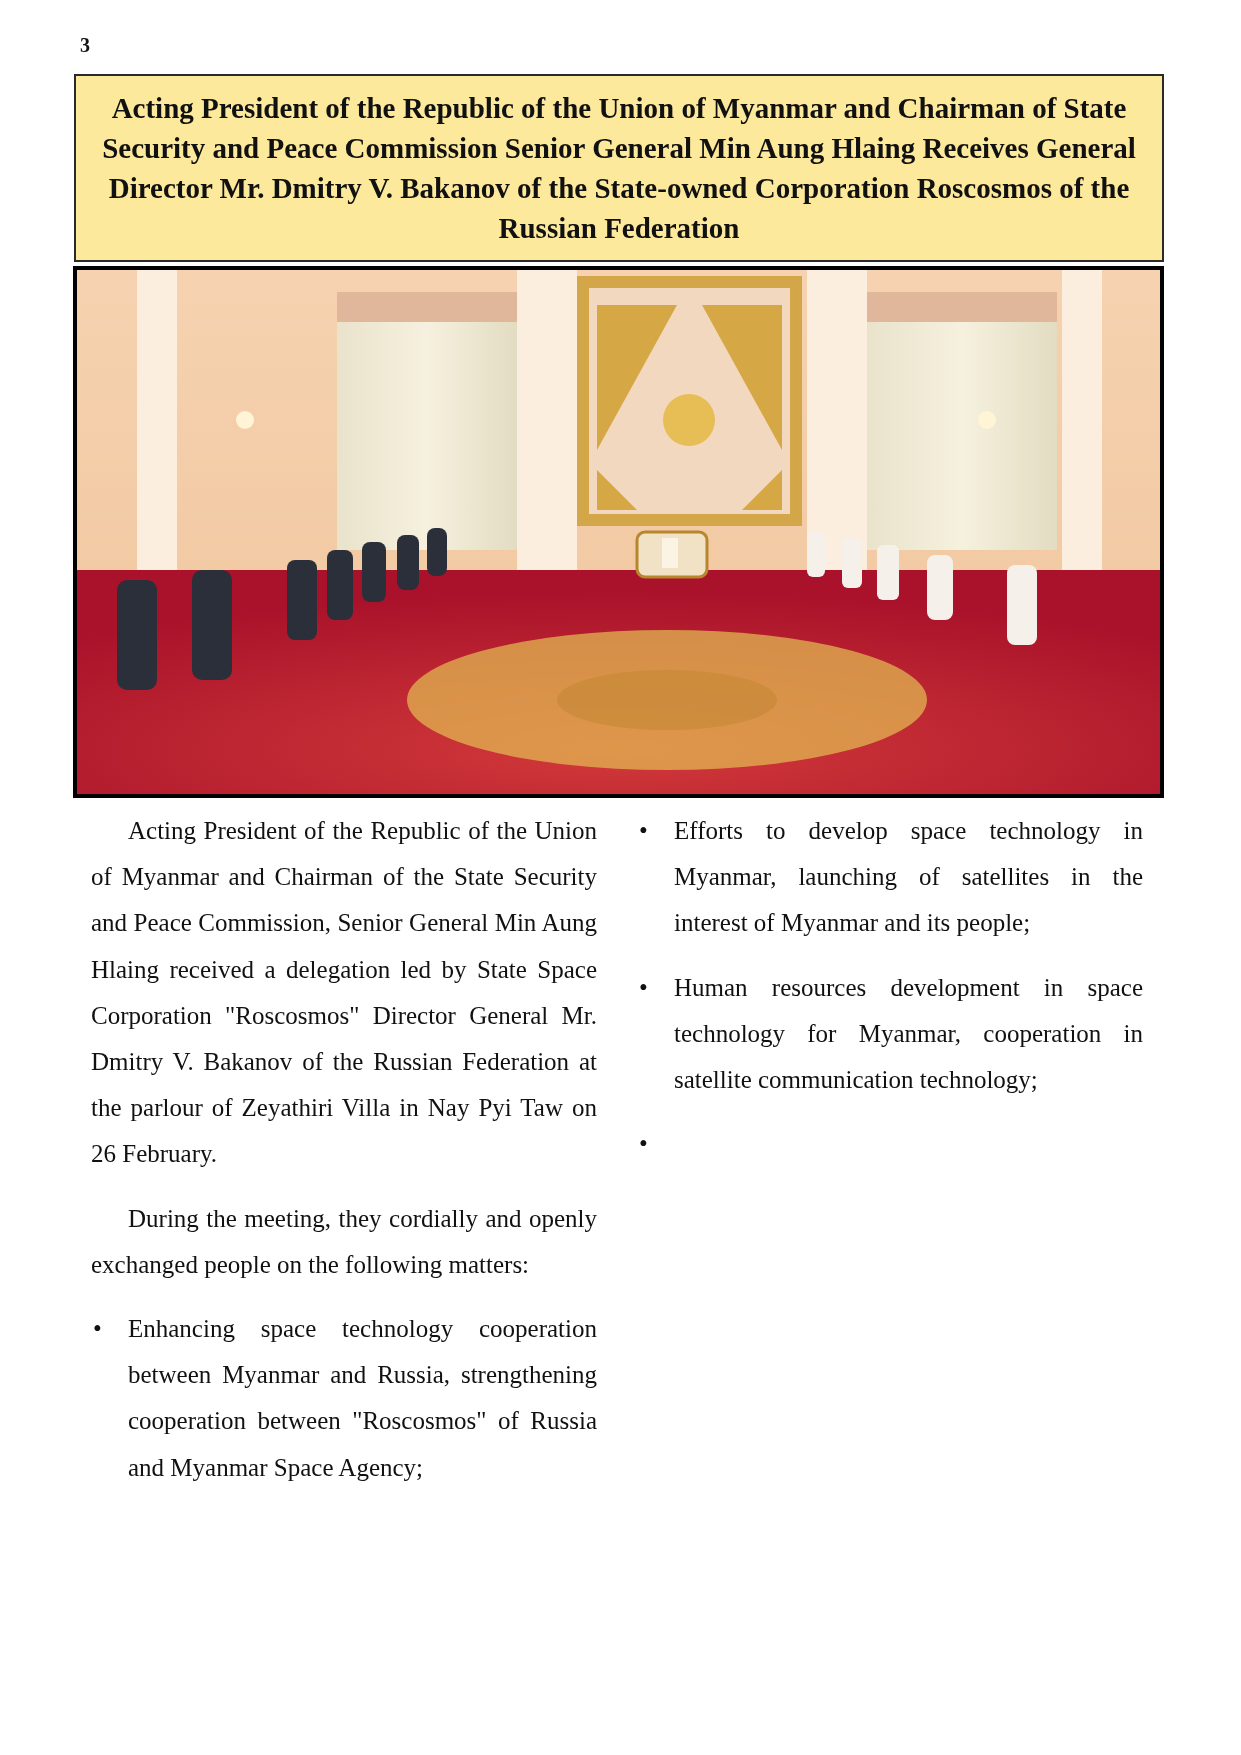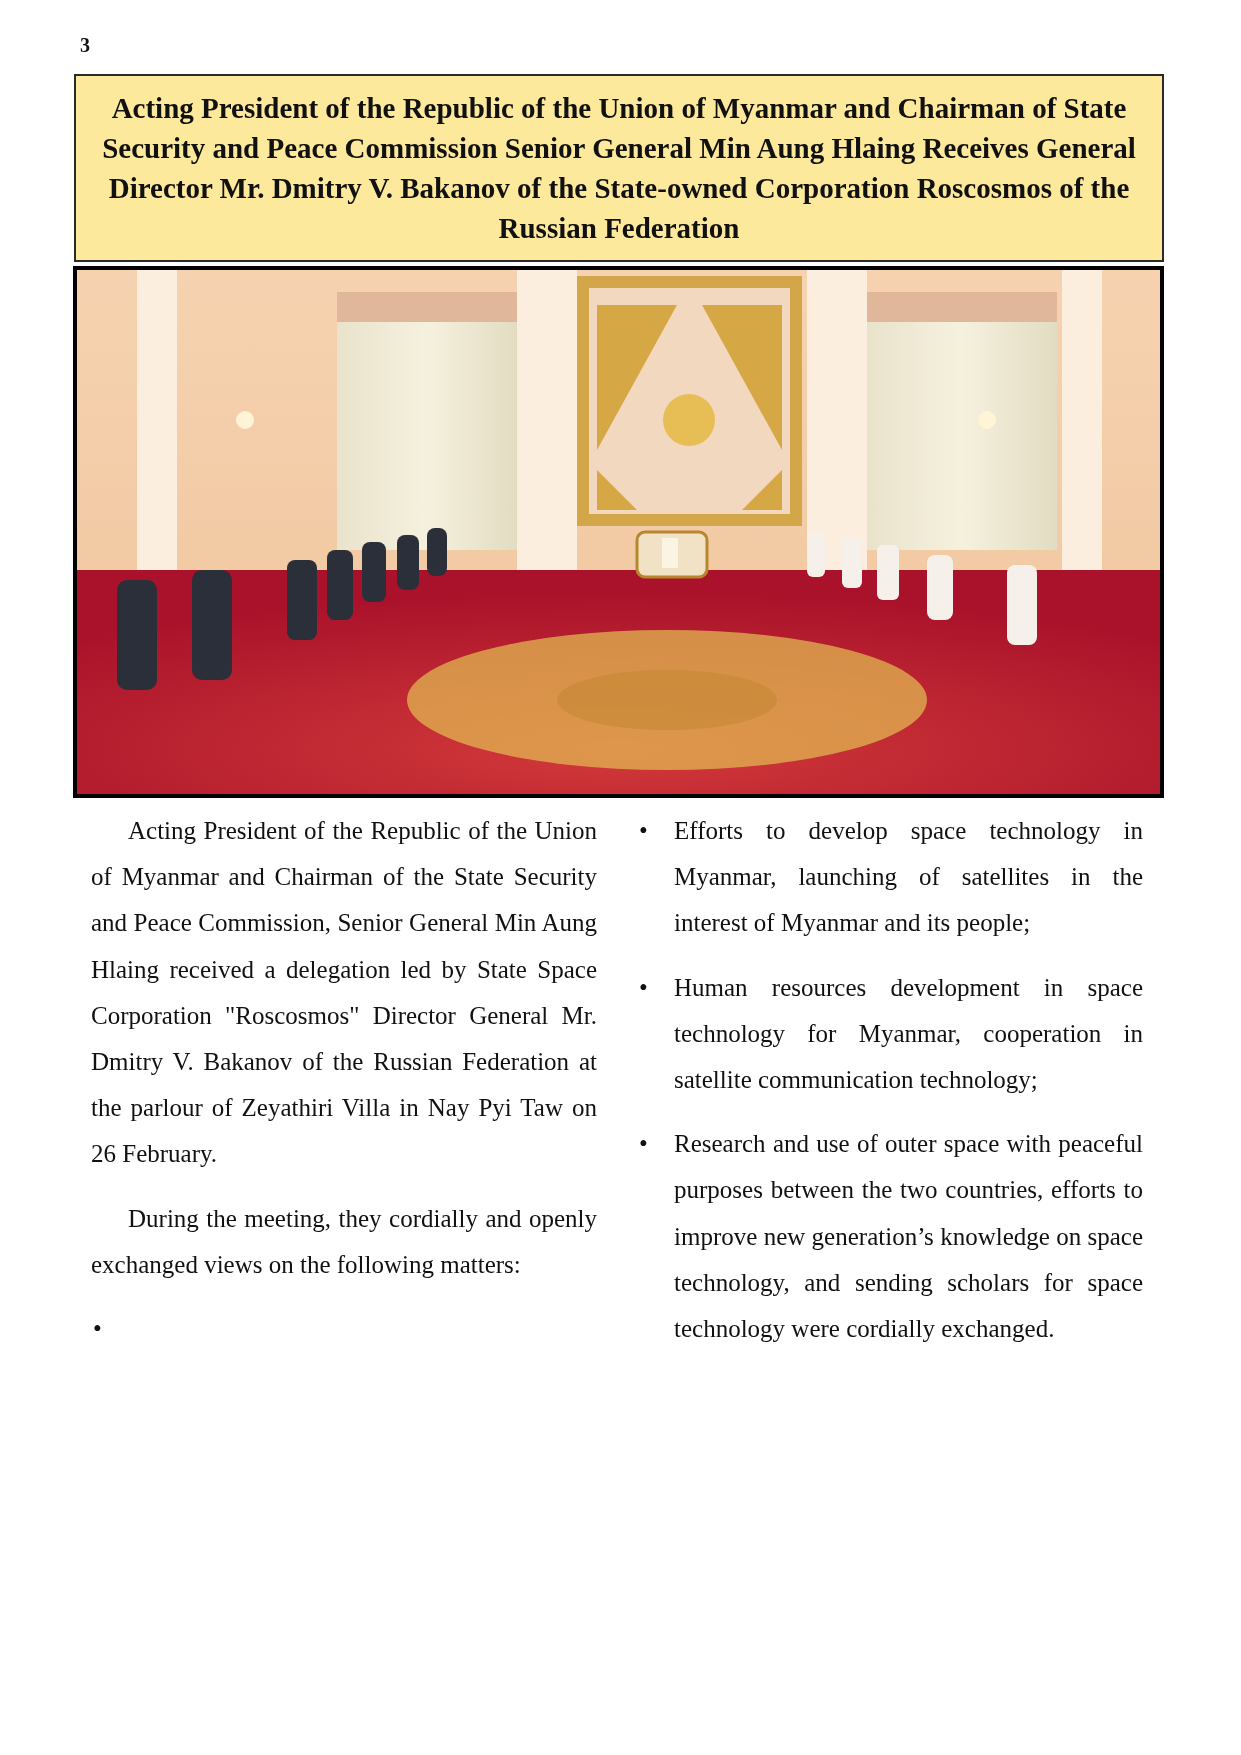--- a/index.html
+++ b/index.html
@@ -92,36 +92,36 @@
       <rect x="765" y="268" width="20" height="50" rx="6"></rect>
       <rect x="800" y="275" width="22" height="55" rx="6"></rect>
       <rect x="850" y="285" width="26" height="65" rx="8"></rect>
       <rect x="930" y="295" width="30" height="80" rx="8"></rect>
     </g>
   </svg>
 </div>
 
 <div class="col col-left">
   <p>Acting President of the Republic of the Union of Myanmar and Chairman of the State Security and Peace Commission, Senior General Min Aung Hlaing received a delegation led by State Space Corporation "Roscosmos" Director General Mr. Dmitry V. Bakanov of the Russian Federation at the parlour of Zeyathiri Villa in Nay Pyi Taw on 26 February.</p>
-  <p>During the meeting, they cordially and openly exchanged views on the following matters:</p>
+  <p>During the meeting, they cordially and openly exchanged people on the following matters:</p>
   <ul>
     <li>
       <span class="bullet">•</span>
+      <span>Enhancing space technology cooperation between Myanmar and Russia, strengthening cooperation between "Roscosmos" of Russia and Myanmar Space Agency;</span>
     </li>
   </ul>
 </div>
 
 <div class="col col-right">
   <ul>
     <li>
       <span class="bullet">•</span>
       <span>Efforts to develop space technology in Myanmar, launching of satellites in the interest of Myanmar and its people;</span>
     </li>
     <li>
       <span class="bullet">•</span>
       <span>Human resources development in space technology for Myanmar, cooperation in satellite communication technology;</span>
     </li>
     <li>
       <span class="bullet">•</span>
-      <span>Research and use of outer space with peaceful purposes between the two countries, efforts to improve new generation’s knowledge on space technology, and sending scholars for space technology were cordially exchanged.</span>
     </li>
   </ul>
 </div>
 
 </body></html>

